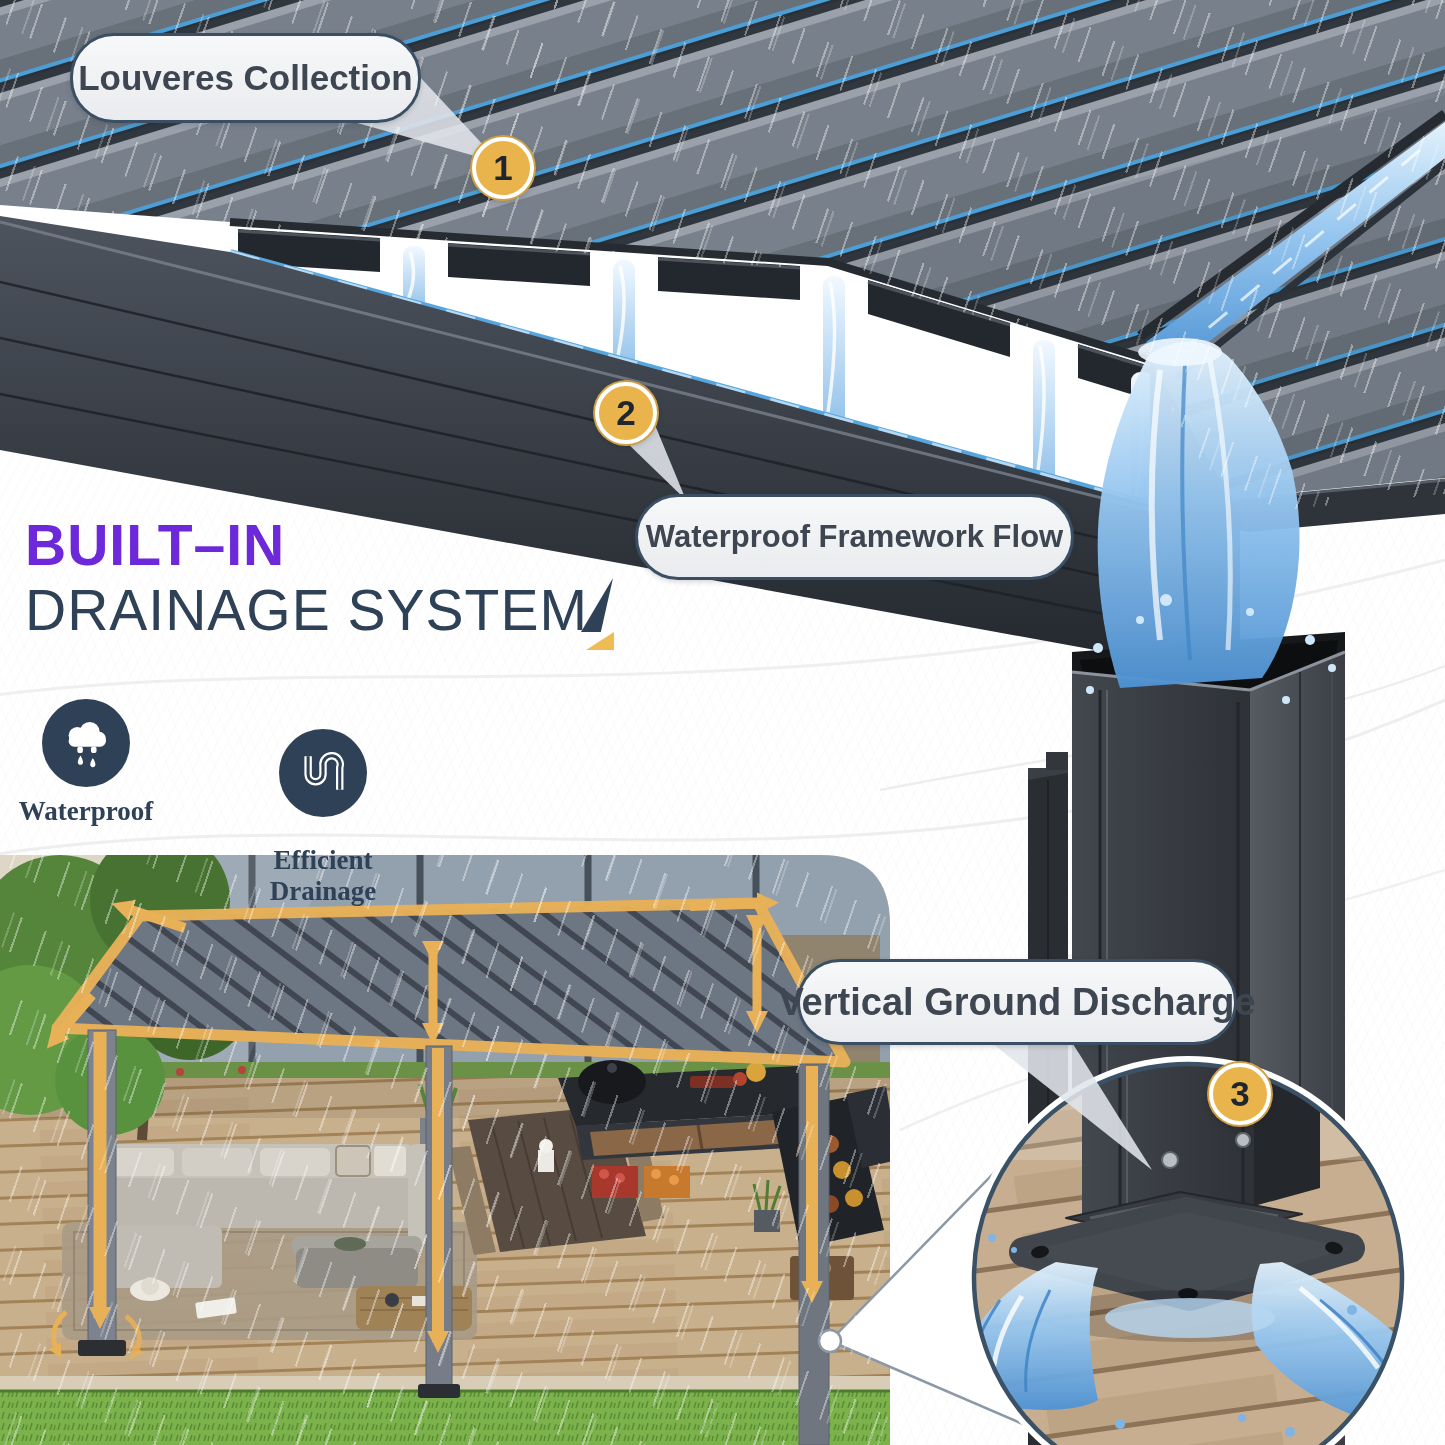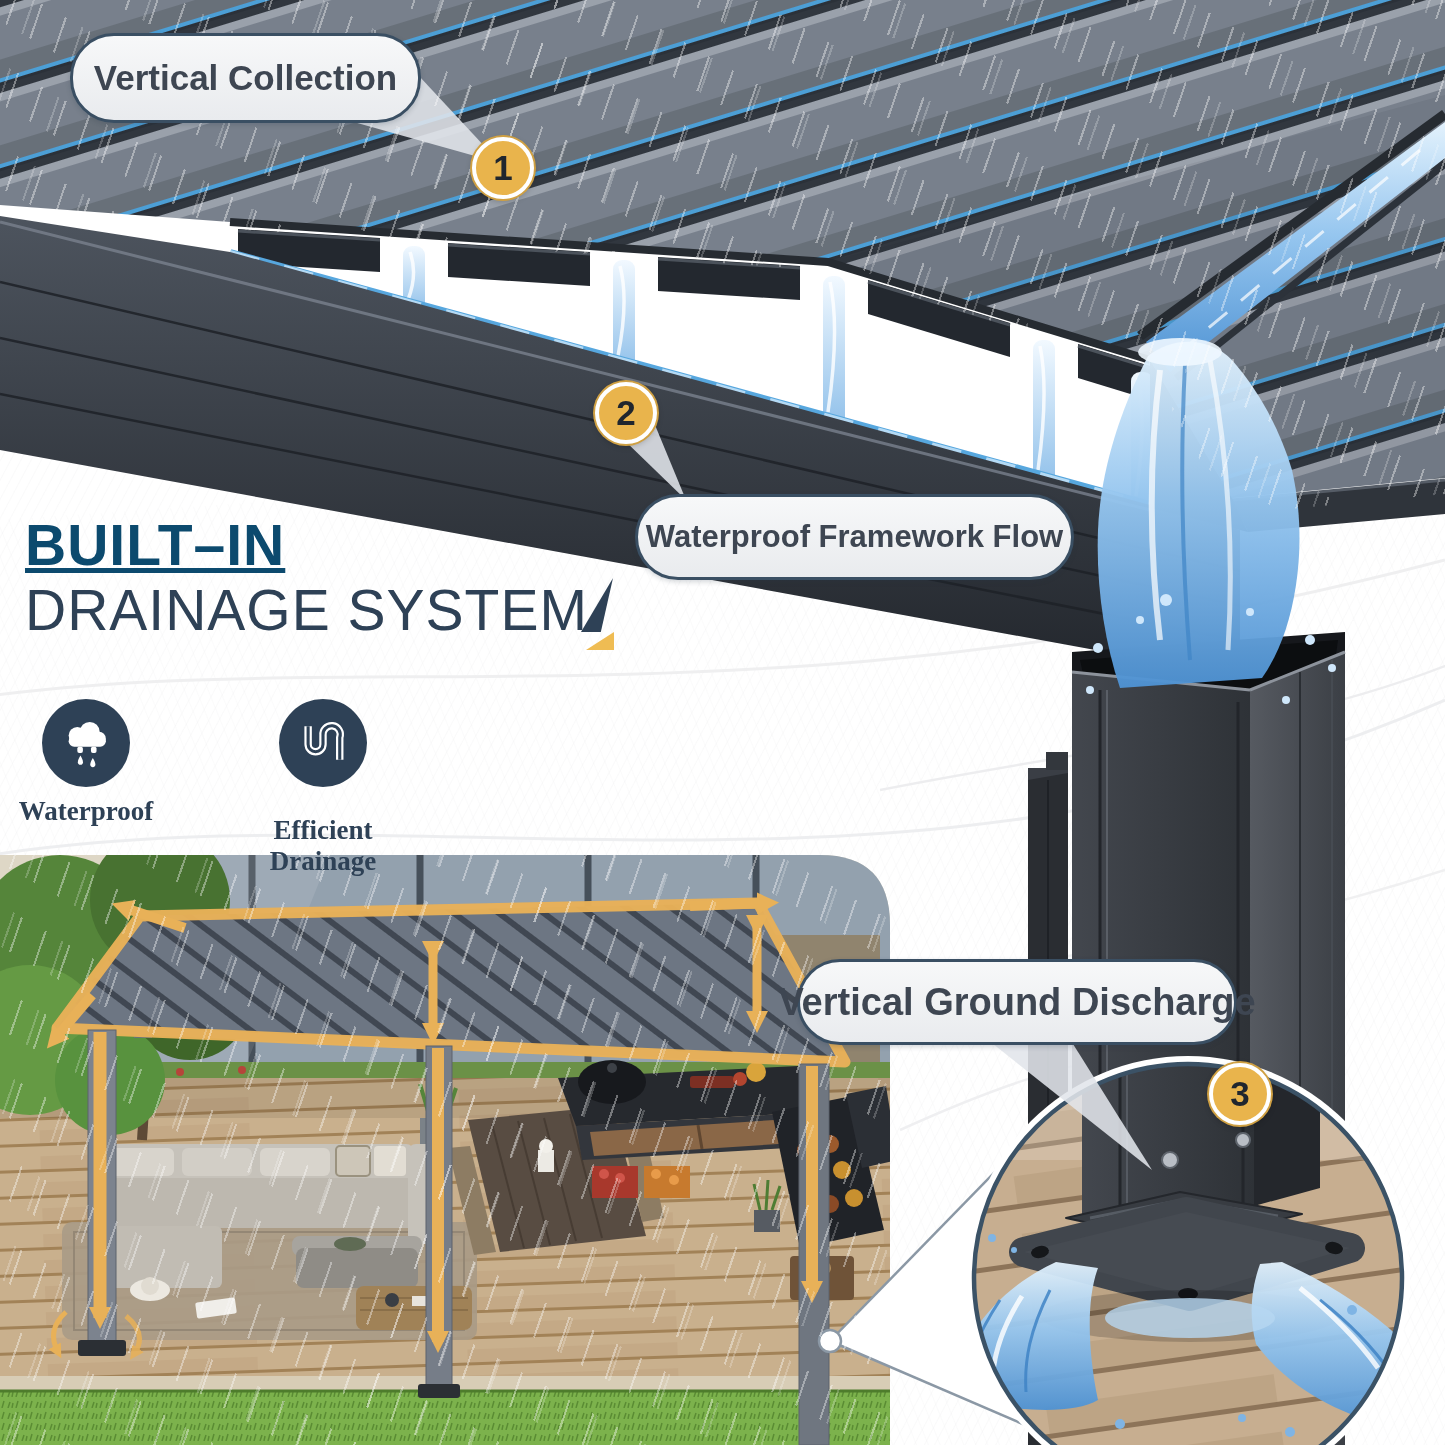--- a/index.html
+++ b/index.html
@@ -25,31 +25,31 @@
   #pill-3{left:797px;top:959px;width:434px;height:80px;font-size:38px;}
   
   .badge{position:absolute;z-index:6;width:54px;height:54px;border-radius:50%;background:#E9B44C;
     border:4px solid #fff;box-shadow:0 0 0 2px #cfa043,0 2px 6px rgba(0,0,0,.25);
     display:flex;align-items:center;justify-content:center;color:#20262e;font-weight:bold;font-size:35px;}
   #badge-1{left:472px;top:137px;}
   #badge-2{left:595px;top:382px;}
   #badge-3{left:1209px;top:1063px;}
   
   #heading{position:absolute;left:25px;top:516px;z-index:4;line-height:1.04;letter-spacing:1px;}
-  #heading .l1{font-size:57px;font-weight:bold;color:#0c4a6e;text-decoration:underline;}
+  #heading .l1{font-size:57px;font-weight:bold;color:#6d28d9;}
   #heading .l2{font-size:57px;font-weight:normal;color:#2E4156;margin-top:6px;}
   .tri{position:absolute;z-index:4;}
   #tri-navy{left:581px;top:578px;width:32px;height:54px;background:#2E4156;
     clip-path:polygon(100% 0,0 100%,62% 100%);}
   #tri-gold{left:586px;top:628px;width:28px;height:22px;background:#EFBC53;
     clip-path:polygon(0 100%,100% 18%,100% 100%);}
   
   .feat{position:absolute;z-index:4;display:flex;flex-direction:column;align-items:center;gap:9px;}
   #feat-1{left:6px;top:699px;width:160px;}
-  #feat-2{left:233px;top:699px;width:180px;gap:28px;}
+  #feat-2{left:233px;top:729px;width:180px;gap:28px;}
   .feat-circle{width:88px;height:88px;border-radius:50%;background:#2E4156;display:flex;
     align-items:center;justify-content:center;}
   .feat-label{font-size:27px;font-weight:bold;color:#2E4156;text-align:center;font-family:Liberation Serif, serif;}
 </style>
 </head>
 <body>
 
 <div id="canvas">
 
 <svg id="scene" width="1445" height="1445" viewBox="0 0 1445 1445">
@@ -454,21 +454,21 @@
   <div class="feat-circle">
     <svg width="62" height="62" viewBox="-50 -50 100 100">
       <path d="M-24,-27 V2 a12,12 0 0 0 24,0 V-12 a14,14 0 1 1 27,3 V27" fill="none" stroke="#ffffff" stroke-width="12"></path>
       <path d="M-24,-27 V2 a12,12 0 0 0 24,0 V-12 a14,14 0 1 1 27,3 V27" fill="none" stroke="#2E4156" stroke-width="5"></path>
     </svg>
   </div>
   <div class="feat-label">Efficient Drainage</div>
 </div>
 
 <div id="pill-1" class="pill">
-  <span>Vertical Collection</span>
+  <span>Louveres Collection</span>
 </div>
 <div id="pill-2" class="pill">
   <span>Waterproof Framework Flow</span>
 </div>
 <div id="pill-3" class="pill">
   <span>Vertical Ground Discharge</span>
 </div>
 
 <div id="badge-1" class="badge">
   <span>1</span>

